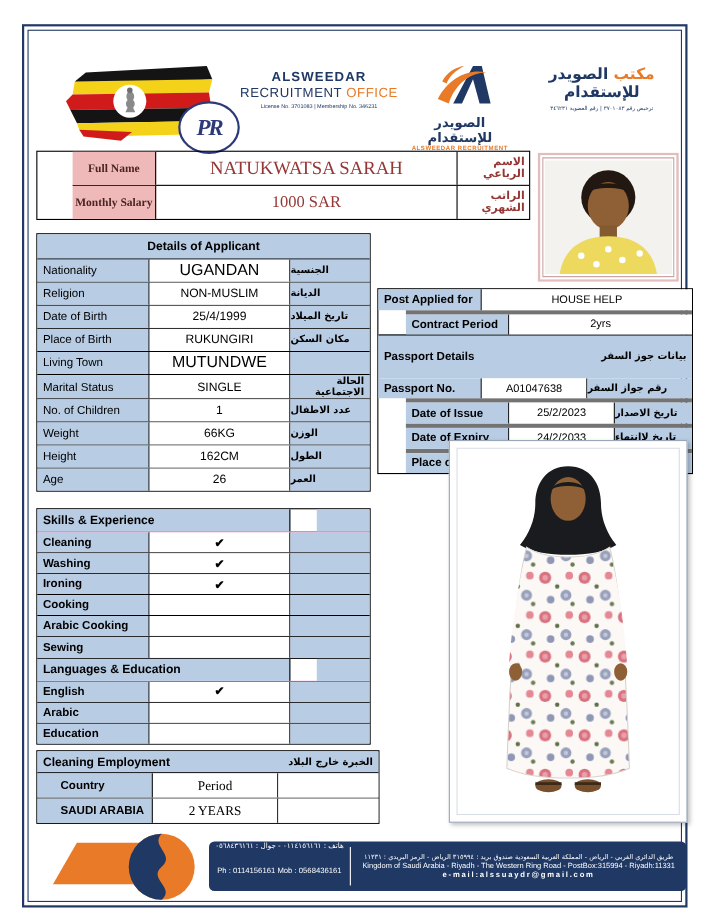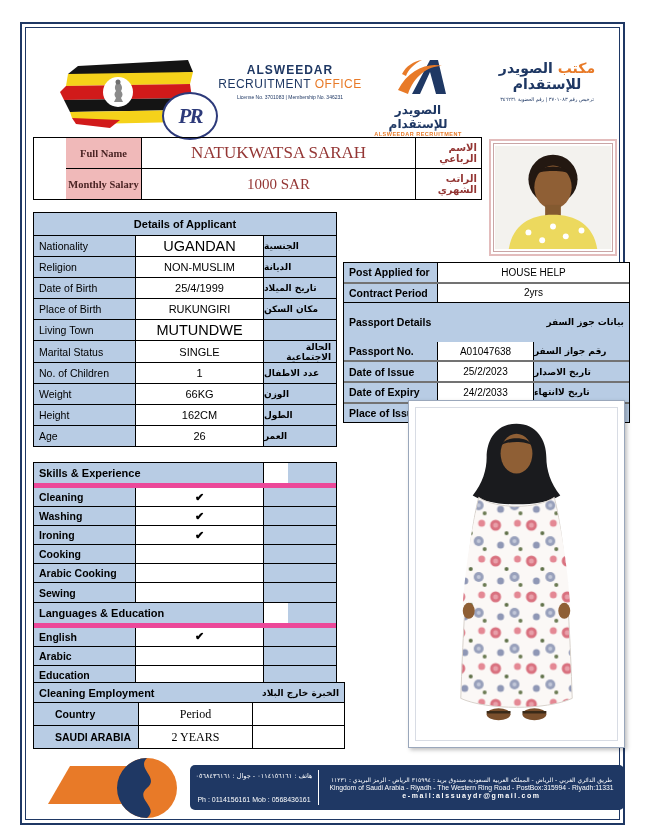--- a/index.html
+++ b/index.html
@@ -55,34 +55,34 @@
   .drow{display:grid;grid-template-columns:102px 128px 1fr;height:20.1px;}
   .drow + .drow{border-top:1px solid #000;}
   .drow .lbl{background:#B8CCE4;border-right:1px solid #000;padding-left:5px;font-weight:normal;font-size:10.5px;}
   .drow .val{background:#fff;border-right:1px solid #000;justify-content:center;font-size:11px;}
   .drow:nth-of-type(2) .val,.drow:nth-of-type(6) .val{font-size:14.5px;}
   .drow .arl{background:#B8CCE4;justify-content:flex-end;padding-right:5px;font-weight:bold;font-size:9px;}
 
   
   .app-table{position:absolute;left:343px;top:262px;width:287px;border:1.5px solid #000;box-sizing:border-box;}
   .arow{display:grid;grid-template-columns:94px 96px 1fr;height:18.6px;}
-  .arow + .arow{border-top:2px solid #737373;}
+  .arow + .arow{border-top:4px solid #737373;margin-left:25px;}
   .arow .lbl{background:#B8CCE4;border-right:1px solid #000;padding-left:5px;font-weight:bold;font-size:10.5px;}
   .arow .span2{grid-column:2/4;background:#fff;justify-content:center;font-size:10px;}
   .arow .val{background:#fff;border-right:1px solid #000;justify-content:center;font-size:10px;}
   .arow .arl{background:#B8CCE4;justify-content:flex-end;padding-right:5px;font-weight:bold;font-size:9px;}
   .ptitle{height:18.6px;background:#B8CCE4;display:flex;align-items:center;justify-content:space-between;
         padding:10px 5px;font-weight:bold;font-size:10.5px;border-top:1px solid #000;gap:48px;}
   .ptitle .arl{font-size:9px;}
 
   
   .skills-table{position:absolute;left:33px;top:462px;width:304px;border:1.5px solid #000;box-sizing:border-box;}
   .srow{display:grid;grid-template-columns:102px 128px 1fr;height:18.1px;}
   .srow + .srow{border-top:1px solid #000;}
-  .shead{height:20px;display:grid;grid-template-columns:230px 1fr;border-bottom:5px solid #ec4899;gap:24px;}
+  .shead{height:20px;display:grid;grid-template-columns:230px 1fr;border-bottom:1px solid #ec4899;gap:24px;}
   .shead .t{background:#B8CCE4;border-right:1px solid #000;display:flex;align-items:center;padding-left:5px;
         font-weight:bold;font-size:11px;}
   .shead .e{background:#B8CCE4;}
   .srow .lbl{background:#B8CCE4;border-right:1px solid #000;padding-left:5px;font-weight:bold;font-size:10.5px;}
   .srow .val{background:#fff;border-right:1px solid #000;justify-content:center;font-size:11px;font-weight:bold;}
   .srow .e{background:#B8CCE4;}
 
   
   .emp-table{position:absolute;left:33px;top:682px;width:312px;border:1.5px solid #000;box-sizing:border-box;}
   .ehead{height:19px;background:#B8CCE4;display:flex;align-items:center;justify-content:space-between;
@@ -99,21 +99,21 @@
   .fullbody{position:absolute;left:408px;top:400px;width:217px;height:348px;background:#fff;
         border:1px solid #9aa7bb;box-shadow:2px 2px 4px rgba(0,0,0,.25), inset 0 0 0 6px #fff, inset 0 0 0 7px #d8dce4;
         box-sizing:border-box;padding:8px;}
   .fullbody svg{width:100%;height:100%;display:block;}
 
   
   .foot-par{position:absolute;left:48px;top:766px;width:110px;height:38px;}
   .foot-circle{position:absolute;left:116px;top:757px;width:62px;height:62px;}
   .foot-bar{position:absolute;left:190px;top:765px;width:434px;height:45px;background:#1F3864;border-radius:5px;
         display:flex;align-items:stretch;color:#fff;}
-  .foot-phones{width:128px;display:flex;flex-direction:column;align-items:center;justify-content:center;gap:16px;}
+  .foot-phones{width:128px;display:flex;flex-direction:column;align-items:center;gap:16px;}
   .foot-phones .p-ar{font-size:6.5px;}
   .foot-phones .p-en{font-size:7px;}
   .foot-div{width:1px;background:#fff;margin:5px 0;}
   .foot-addr{flex:1;display:flex;flex-direction:column;align-items:center;justify-content:center;gap:1px;padding:0 4px;}
   .foot-addr .a-ar{font-size:6px;white-space:nowrap;}
   .foot-addr .a-en{font-size:6.8px;white-space:nowrap;}
   .foot-addr .a-em{font-size:7px;letter-spacing:1.6px;font-weight:bold;}
 </style>
 </head>
 <body>

